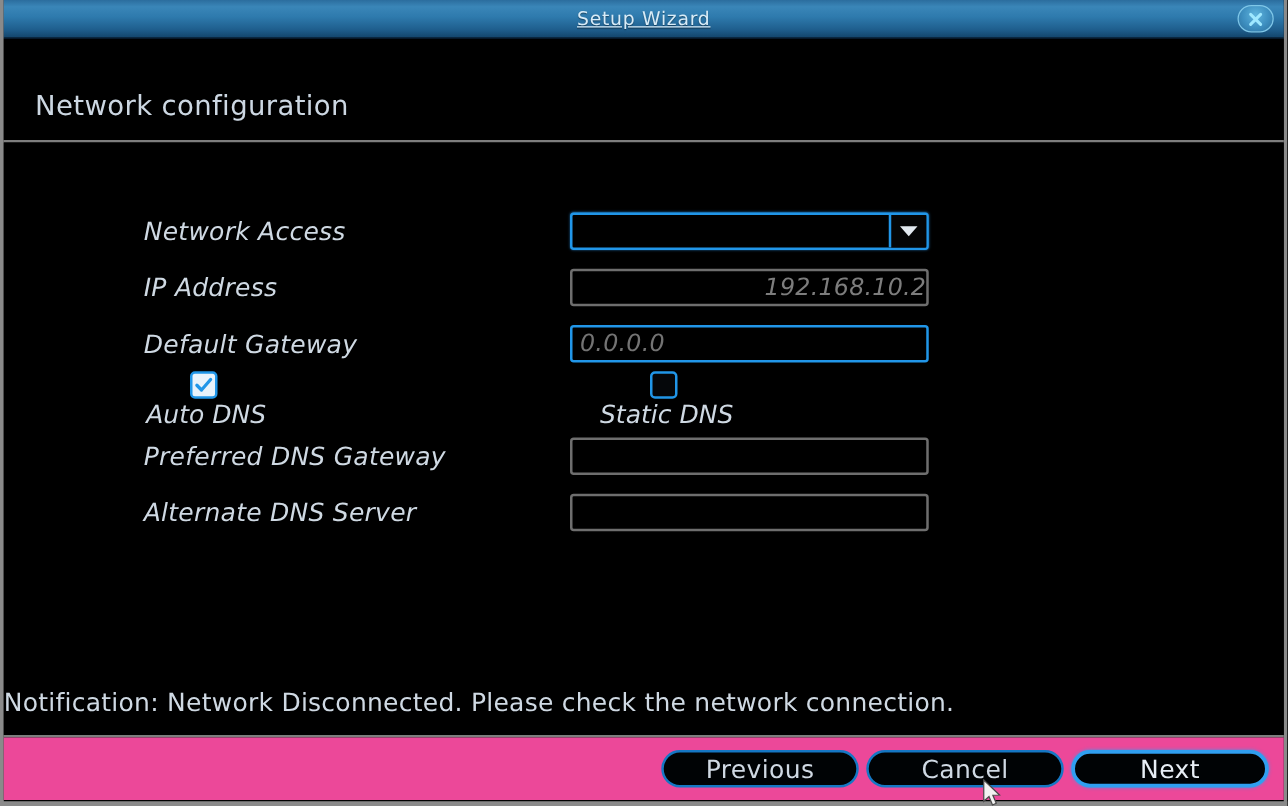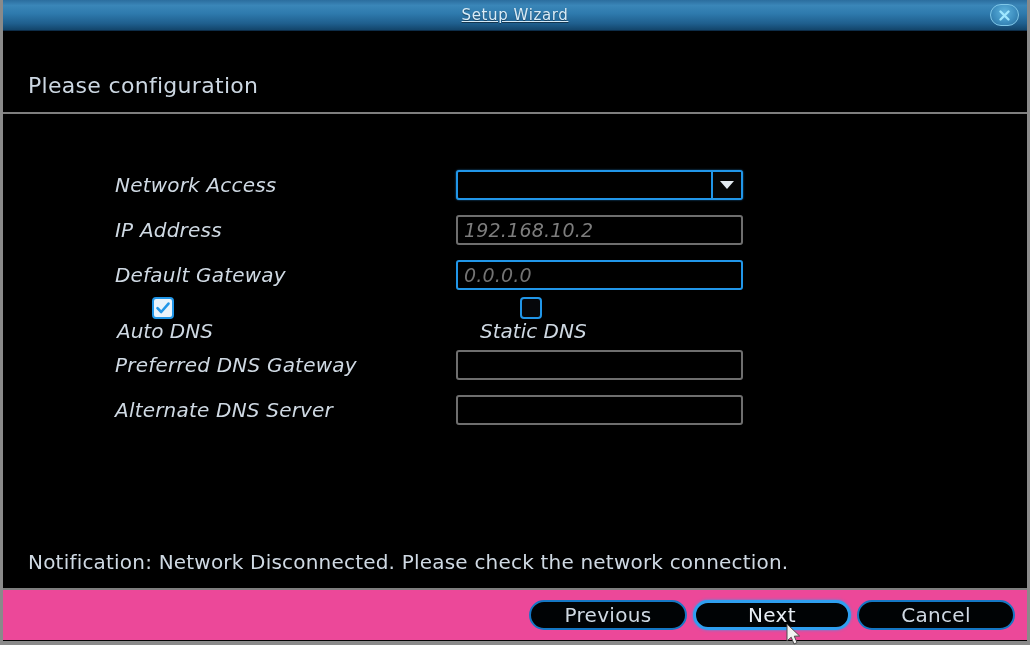--- a/index.html
+++ b/index.html
@@ -136,20 +136,21 @@
   .field.enabled {
     border: 2px solid #2196e8;
     border-radius: 3px;
   }
   .field.enabled .field-text { color: #737373; }
 
   
   .field.disabled {
     border: 2px solid #6e6e6e;
     border-radius: 3px;
+    justify-content: flex-end;
   }
   .field.disabled .field-text { color: #7d7d7d; }
 
   
   .field.select {
     border: 2px solid #2196e8;
     border-radius: 3px;
     justify-content: space-between;
     box-shadow: 0 0 2px rgba(40,150,235,0.75);
   }
@@ -208,21 +209,20 @@
   .notif-zone {
     position: relative;
     height: 52px;
     display: flex;
     align-items: center;
     background: #000;
   }
   .notif-text {
     color: #cfd9e3;
     font-size: 20px;
-    padding-left: 25px;
     letter-spacing: 0.2px;
   }
 
   
   .button-zone {
     position: relative;
     height: 50px;
     background: #ec4899;
     display: flex;
     align-items: center;
@@ -269,21 +269,21 @@
   <div class="titlebar">
     <div class="titlebar-text">Setup Wizard</div>
     <div class="close-btn">
       <svg width="13" height="13" viewBox="0 0 13 13" aria-hidden="true">
         <path d="M2.5 2.5 L10.5 10.5 M10.5 2.5 L2.5 10.5" stroke="#9fe8ff" stroke-width="2.4" stroke-linecap="round" fill="none"></path>
       </svg>
     </div>
   </div>
 
   <div class="heading-zone">
-    <div class="heading-text">Please configuration</div>
+    <div class="heading-text">Network configuration</div>
   </div>
   <div class="divider"></div>
 
   <div class="body-zone">
     <div class="form">
 
       <div class="row">
         <div class="label">Network Access</div>
         <div class="field select">
           <div class="field-text">DHCP</div>
@@ -343,25 +343,25 @@
 
   <div class="notif-zone">
     <div class="notif-text">Notification: Network Disconnected. Please check the network connection.</div>
   </div>
   <div class="divider"></div>
 
   <div class="button-zone">
     <div class="btn">
       <span class="btn-label">Previous</span>
     </div>
+    <div class="btn">
+      <span class="btn-label">Cancel</span>
+    </div>
     <div class="btn focused">
       <span class="btn-label">Next</span>
-    </div>
-    <div class="btn">
-      <span class="btn-label">Cancel</span>
     </div>
   </div>
 
   <div class="cursor">
     <svg width="16" height="24" viewBox="0 0 16 24" aria-hidden="true">
       <path d="M1 1 L1 18 L5.2 14.2 L8 21 L11 19.6 L8.3 13.2 L13.6 13 Z" fill="#f2f2f2" stroke="#4a4a4a" stroke-width="1"></path>
     </svg>
   </div>
 
 </div>

